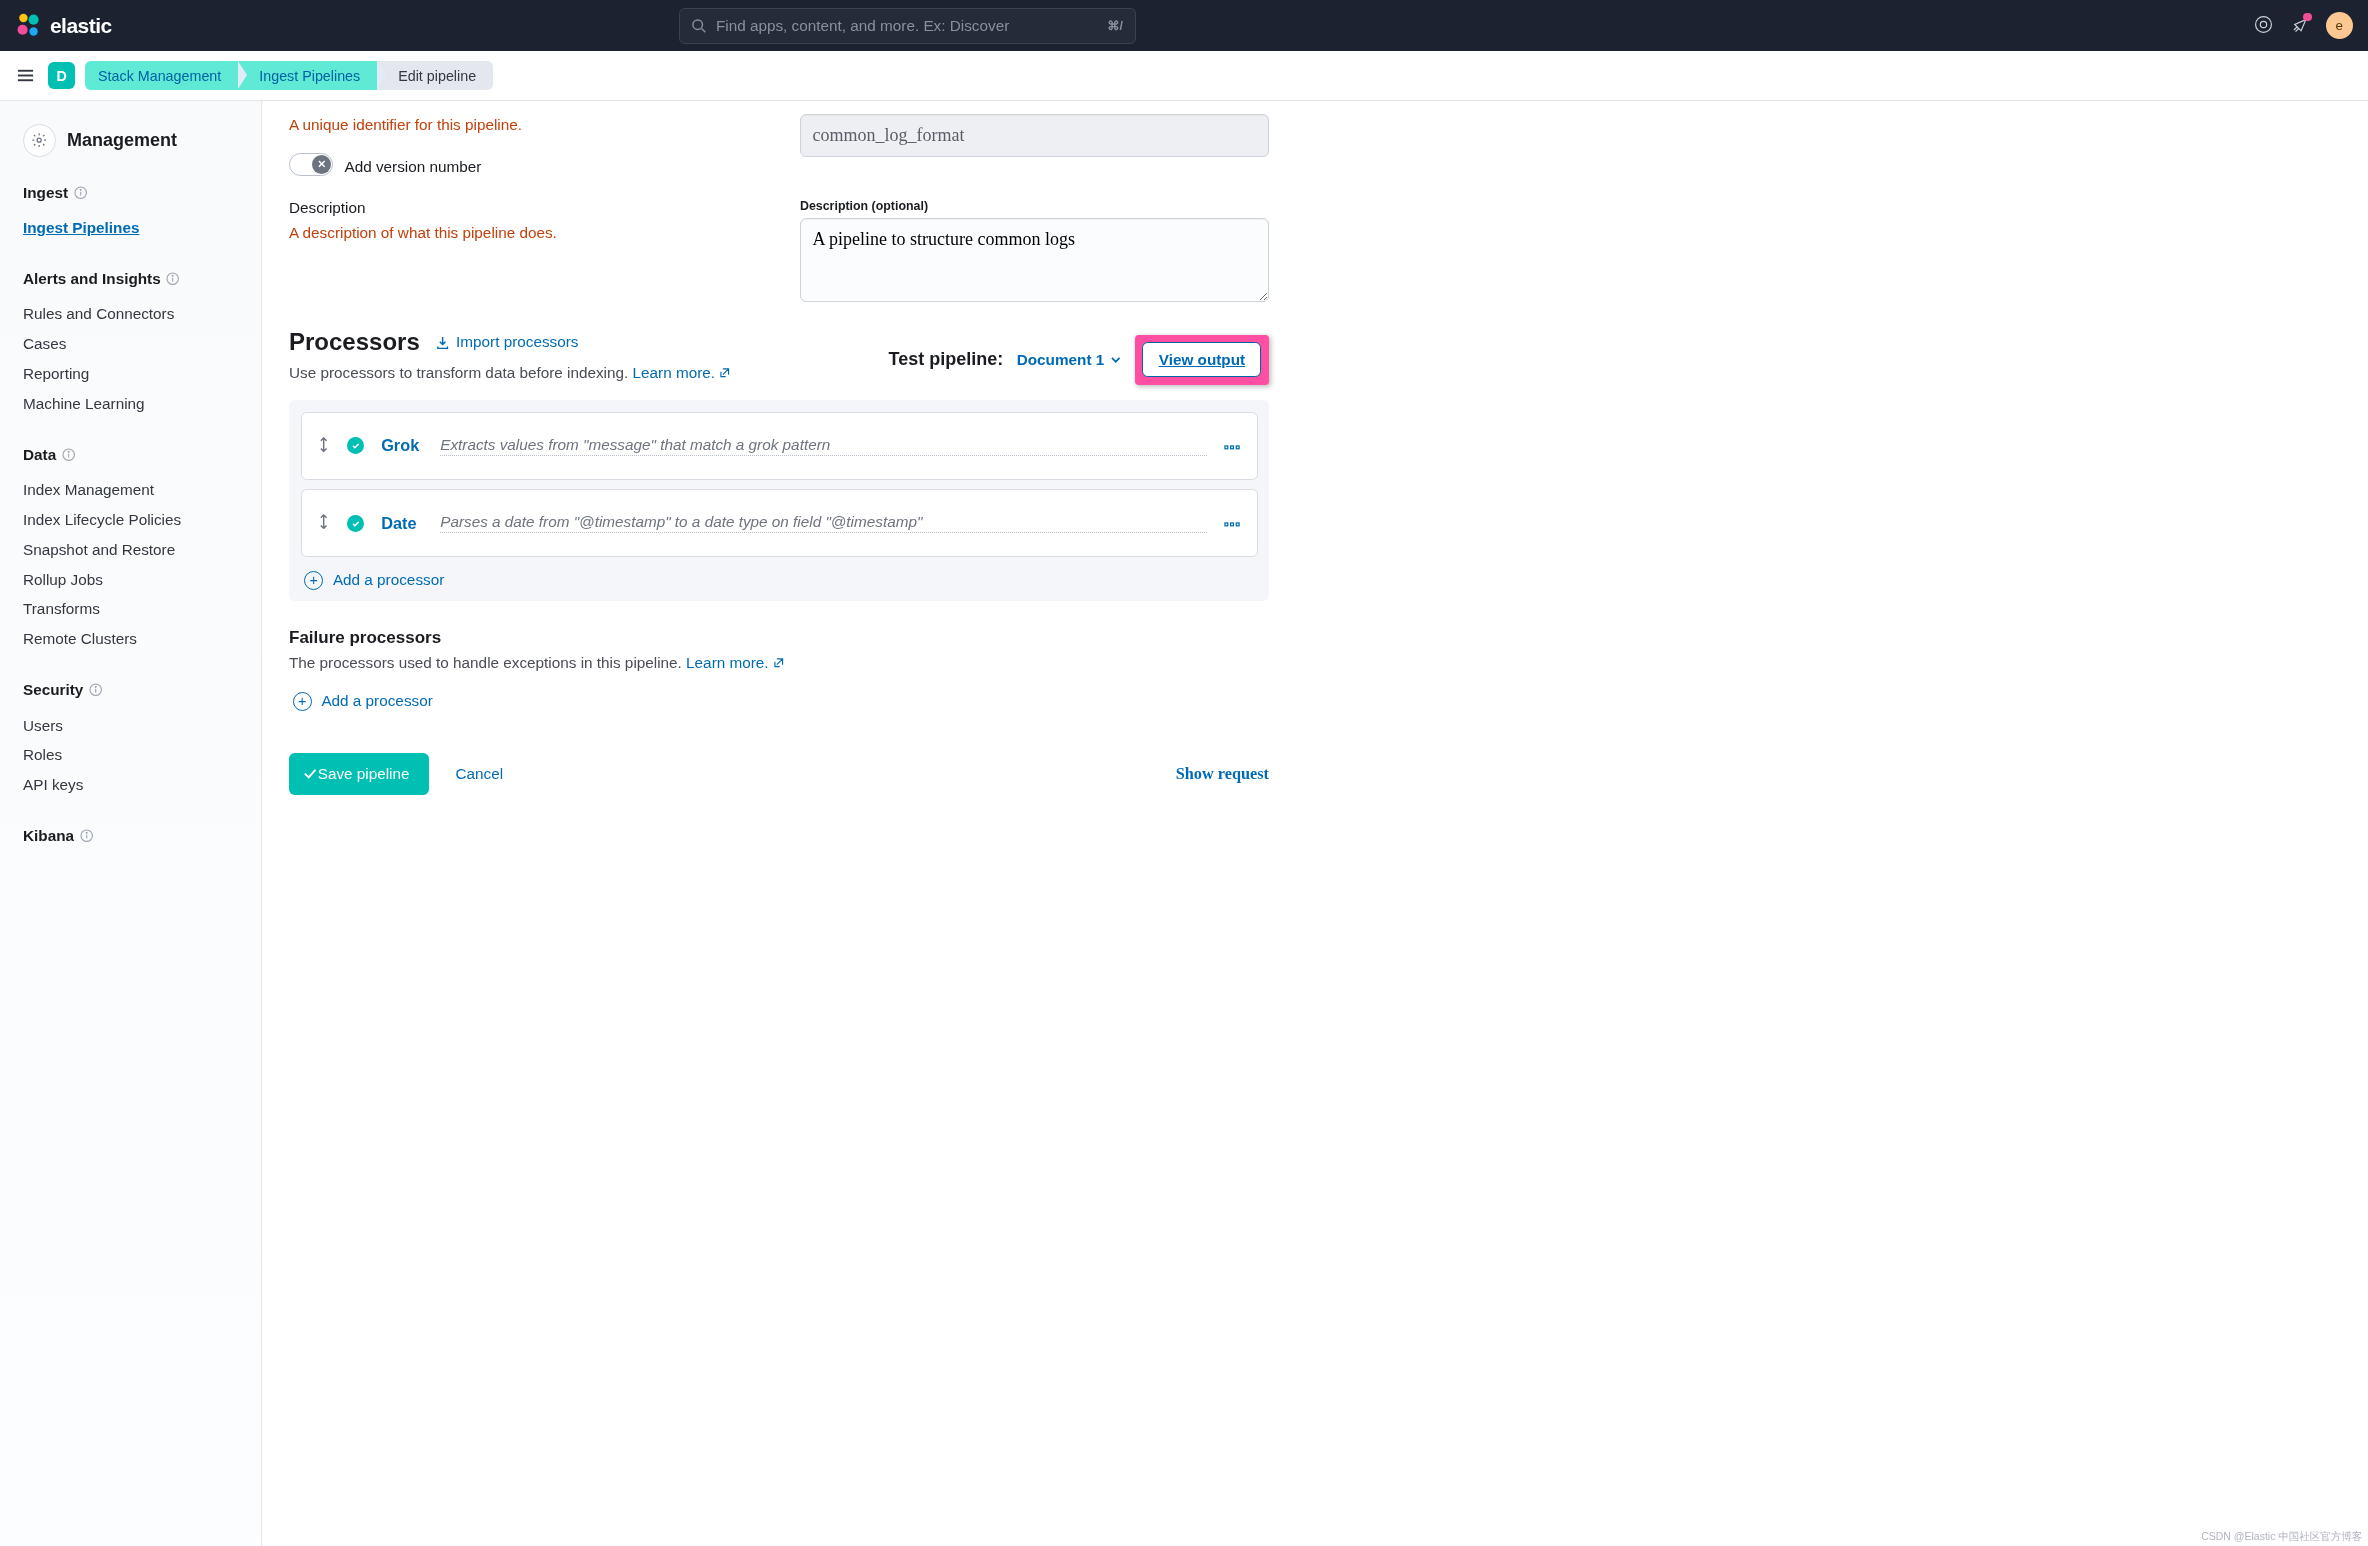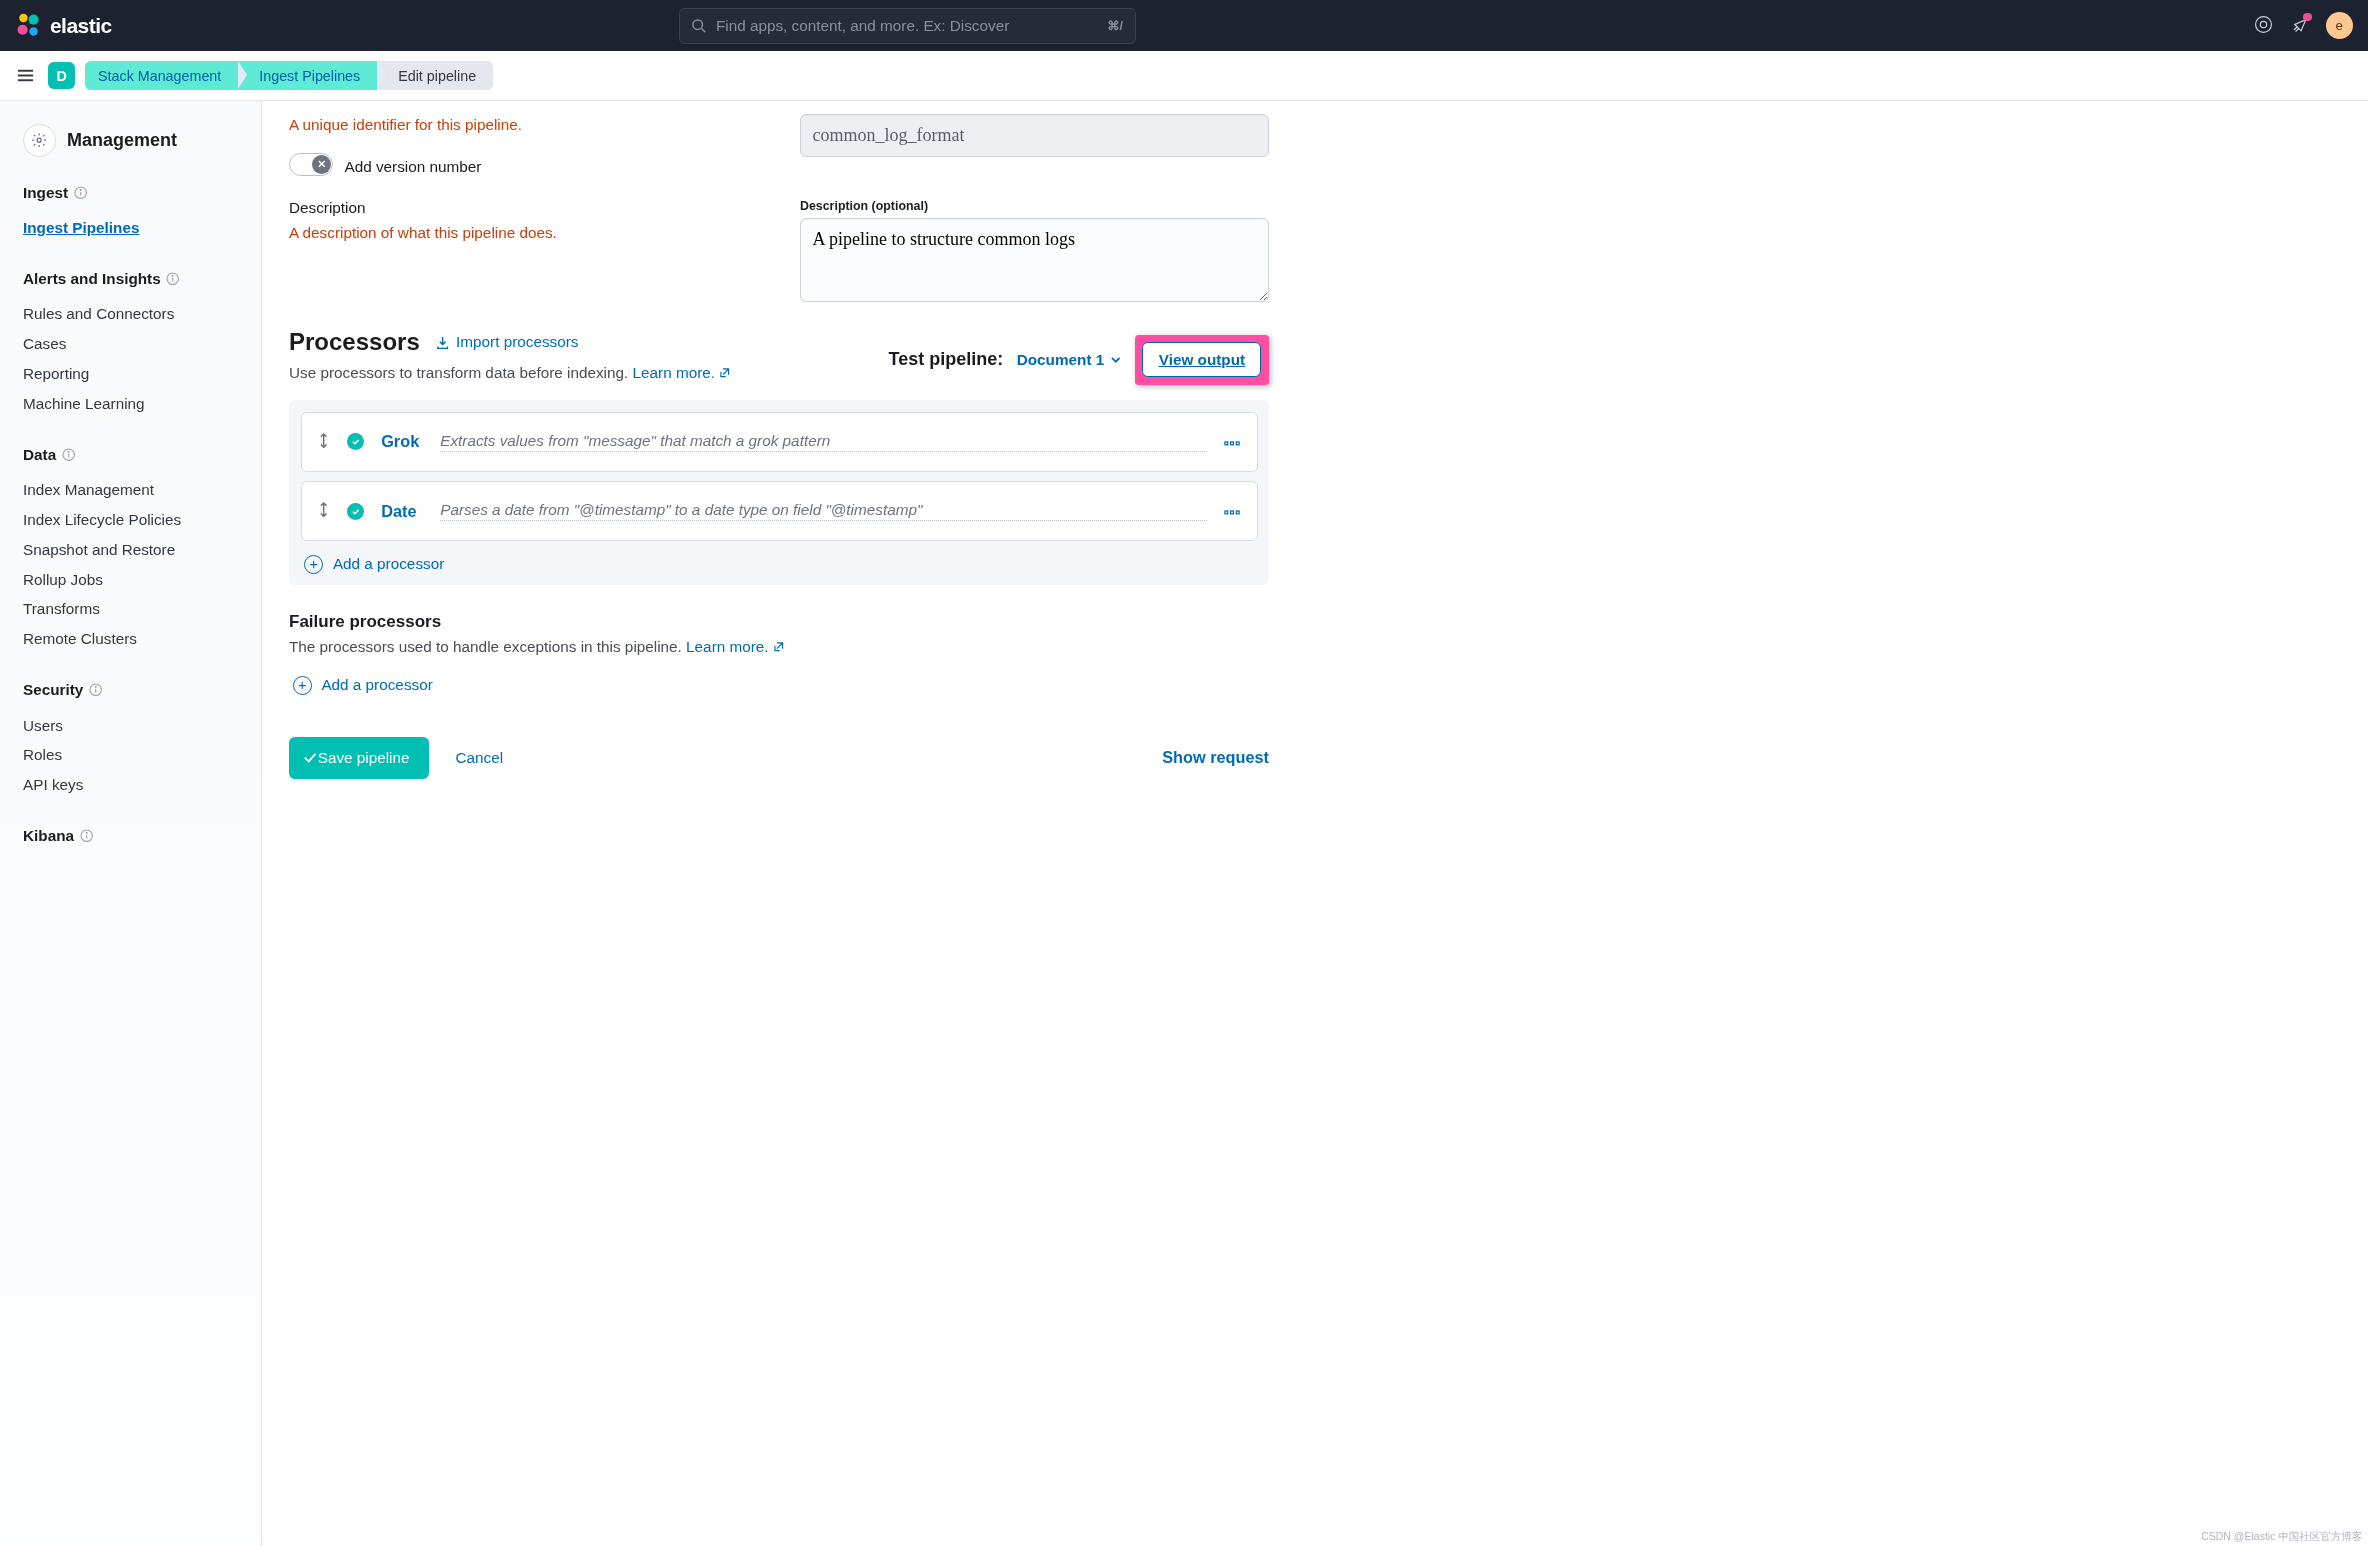--- a/index.html
+++ b/index.html
@@ -64,36 +64,36 @@
 .import-link { color: #006bb4; font-size: 15.3px; cursor: pointer; display: flex; align-items: center; gap: 5.7px; }
 .test-block { display: flex; align-items: center; gap: 13.4px; }
 .test-label { font-size: 18px; font-weight: 700; }
 .doc-select { color: #006bb4; font-size: 15.3px; font-weight: 600; display: flex; align-items: center; gap: 5.7px; cursor: pointer; }
 .highlight-box { background: #ff4fa3; padding: 7.6px; border-radius: 3.8px; box-shadow: 1.9px 1.9px 5.7px rgba(0,0,0,0.25); }
 .view-output-btn { background: #fff; border: 1.9px solid #0061a6; padding: 7.6px 15.3px; border-radius: 5.7px; color: #006bb4; text-decoration: underline; font-size: 15.3px; font-weight: 600; cursor: pointer; }
 .sub-desc { color: #4a4d55; font-size: 15.3px; line-height: 1.5; }
 .learn-more { color: #006bb4; cursor: pointer; }
 
 .proc-card-wrap { background: #f4f6fa; border-radius: 5.7px; padding: 11.5px; margin-top: 15.3px; }
-.proc-item { background: #fff; border: 1px solid #d9dce3; border-radius: 5.7px; height: 60px; display: flex; align-items: center; padding: 0 15.3px; gap: 17px; margin-bottom: 9.6px; }
+.proc-item { background: #fff; border: 1px solid #d9dce3; border-radius: 5.7px; height: 68px; display: flex; align-items: center; padding: 0 15.3px; gap: 17px; margin-bottom: 9.6px; }
 .proc-item:last-of-type { margin-bottom: 0; }
 .drag-handle { color: #6e7380; cursor: grab; }
 .status-dot { width: 17px; height: 17px; border-radius: 50%; background: #00bfb3; display: flex; align-items: center; justify-content: center; }
 .proc-name { color: #006bb4; font-size: 16.3px; font-weight: 700; cursor: pointer; min-width: 42px; }
 .proc-desc { color: #6e7380; font-style: italic; font-size: 15.3px; border-bottom: 1px dotted #b9c0cb; padding-bottom: 1px; flex: 1; cursor: default; }
 .proc-menu { color: #006bb4; cursor: pointer; }
 .add-proc { color: #006bb4; font-size: 15.3px; display: flex; align-items: center; gap: 9.6px; cursor: pointer; margin-top: 13.4px; padding-left: 3.8px; }
 .plus-circ { width: 19px; height: 19px; border: 1.4px solid currentColor; border-radius: 50%; display: flex; align-items: center; justify-content: center; font-size: 14.3px; line-height: 1; }
 
 .failure-head { font-size: 17px; font-weight: 700; margin-top: 27px; margin-bottom: 3.8px; }
 
 .footer-actions { display: flex; align-items: center; gap: 27px; margin-top: 42px; }
 .save-btn { background: #00bfb3; color: #fff; border: 0; border-radius: 5.7px; height: 42px; padding: 0 19px 0 13.4px; display: flex; align-items: center; gap: 0; font-size: 15.3px; font-weight: 500; cursor: pointer; }
 .cancel-link { color: #006bb4; font-size: 15.3px; cursor: pointer; }
-.show-req { margin-left: auto; color: #006bb4; font-size: 16.3px; font-weight: 600; cursor: pointer; }
+.show-req { margin-left: auto; color: #006bb4; font-size: 16.3px; font-weight: 600; cursor: pointer; font-family: Liberation Serif, serif; }
 .watermark { position: fixed; right: 5.7px; bottom: 1.9px; font-size: 10.5px; color: #b0b4bf; }
 .ext-icon { width: 11.5px; height: 11.5px; }
 </style>
 </head>
 <body>
 
 <div class="top-bar">
   <div class="logo">
     <svg class="logo-svg" viewBox="0 0 32 32">
       <circle cx="10" cy="7" r="5" fill="#fec514"></circle>

